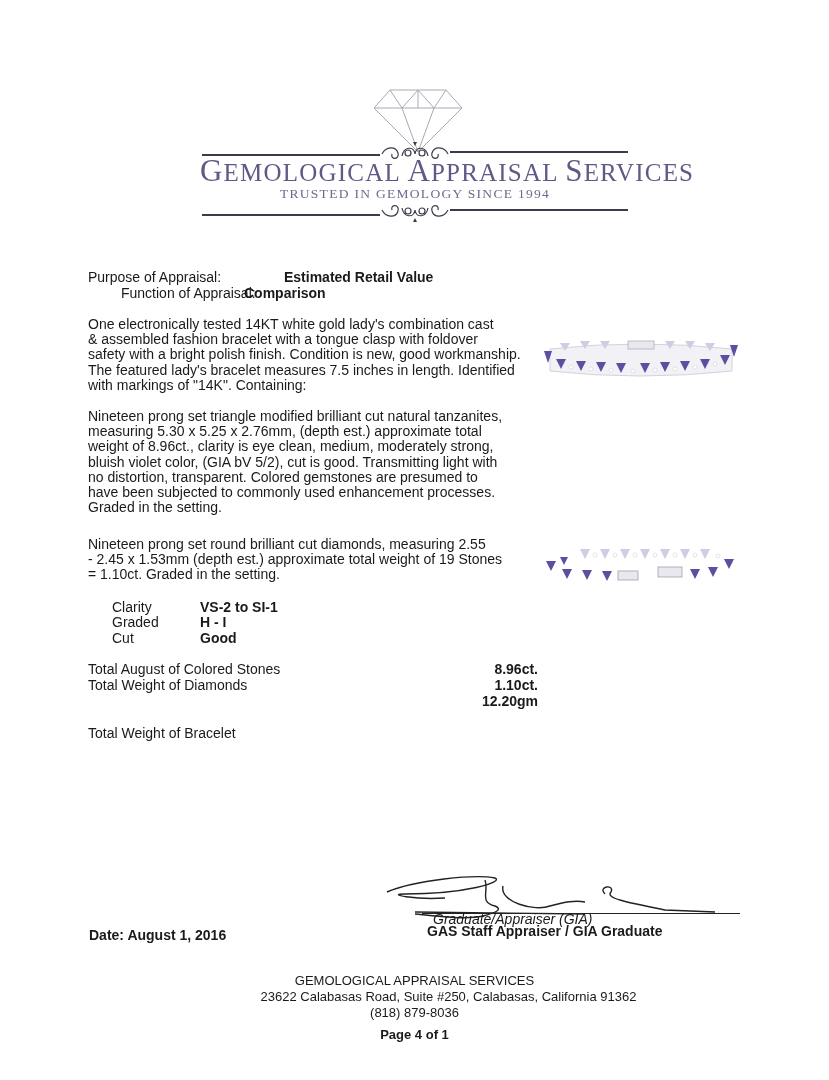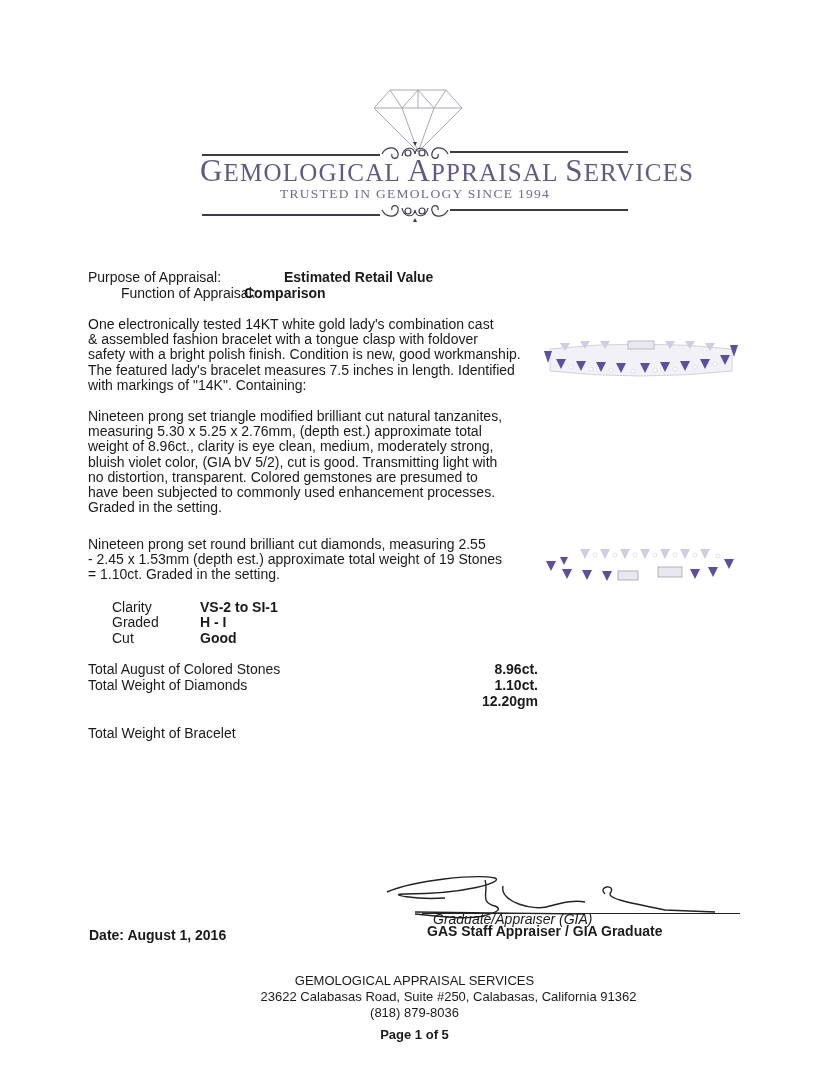--- a/index.html
+++ b/index.html
@@ -210,13 +210,13 @@
 </svg>
 <div class="abs sig-line"></div>
 
 <div class="abs t b" style="left:89px;top:928px;">Date: August 1, 2016</div>
 <div class="abs t b" style="left:427px;top:924px;">GAS Staff Appraiser / GIA Graduate</div>
 <div class="abs t" style="left:427px;top:912px;font-style:italic;margin-left:6px;">Graduate/Appraiser (GIA)</div>
 
 <div class="abs t footer" style="top:973px;font-size:13px;">GEMOLOGICAL APPRAISAL SERVICES</div>
 <div class="abs t footer" style="top:989px;font-size:13px;padding-left:34px;">23622 Calabasas Road, Suite #250, Calabasas, California 91362</div>
 <div class="abs t footer" style="top:1005px;font-size:13px;">(818) 879-8036</div>
-<div class="abs t footer b" style="top:1027px;font-size:13px;">Page 1 of 5</div>
+<div class="abs t footer b" style="top:1027px;font-size:13px;">Page 4 of 1</div>
 
 </body></html>

